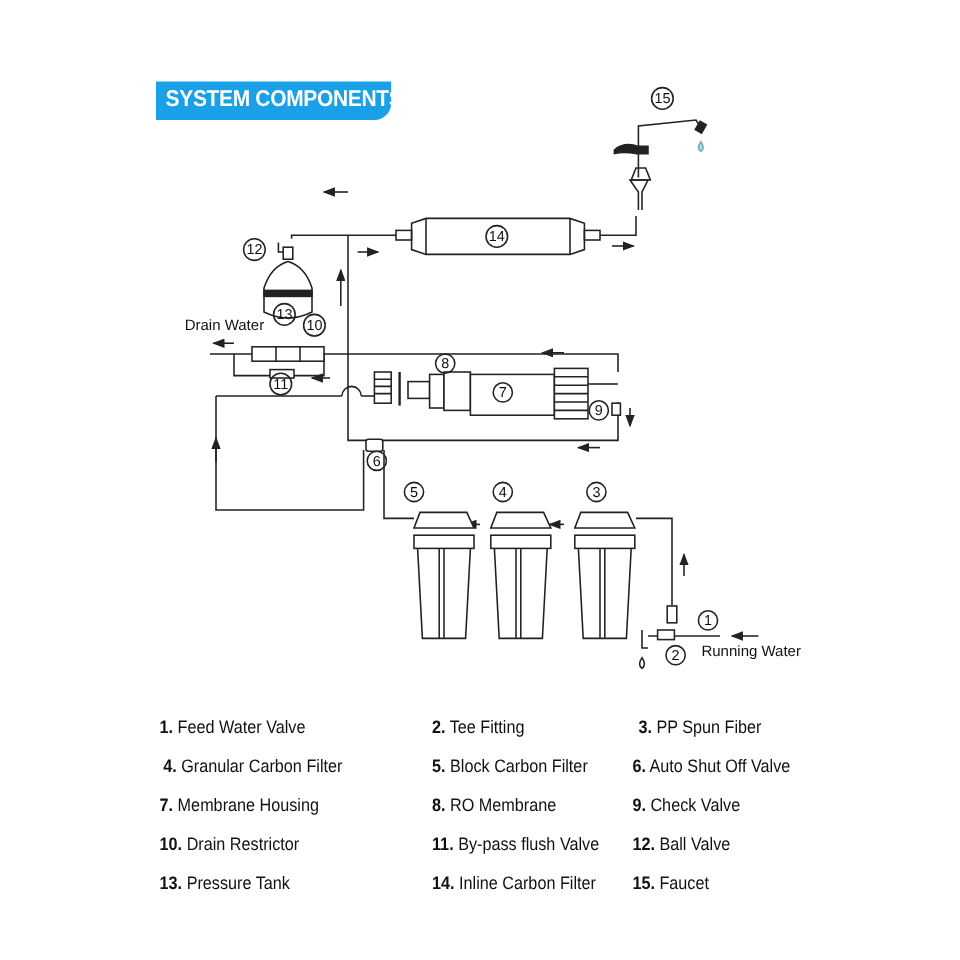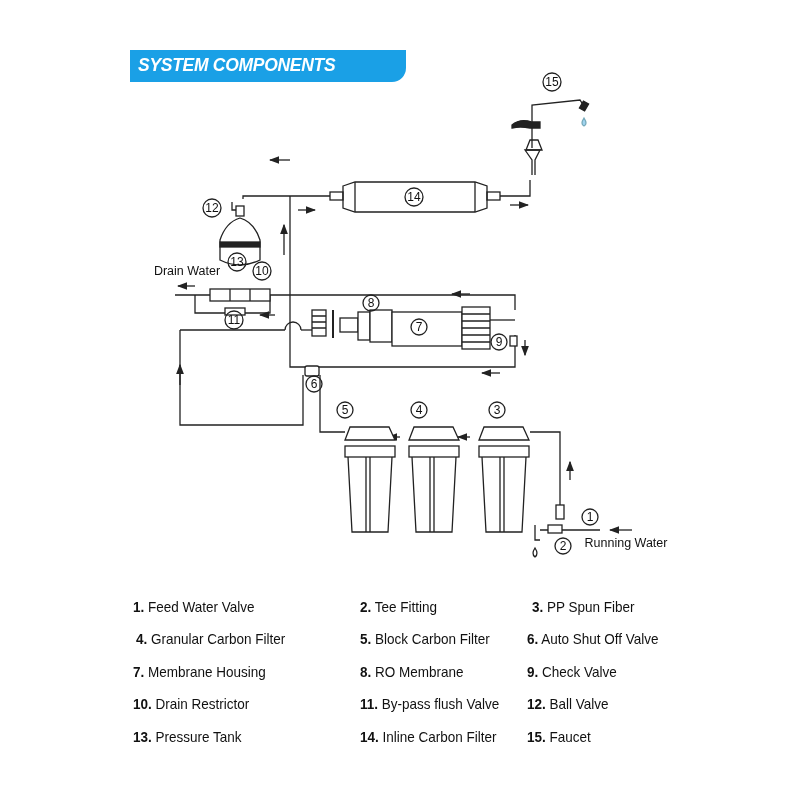--- a/index.html
+++ b/index.html
@@ -1,17 +1,17 @@
 <!DOCTYPE html>
 <html><head>
 <meta charset="utf-8">
 <style>
   html,body{margin:0;padding:0;background:#fff;}
   body{width:800px;height:800px;position:relative;overflow:hidden;font-family:"Liberation Sans",sans-serif;}
-  .header{position:absolute;left:130px;top:50px;width:276px;height:32px;background:#1aa0e6;border-bottom-right-radius:14px;font-style:italic;}
+  .header{position:absolute;left:130px;top:68px;width:196px;height:32px;background:#1aa0e6;border-bottom-right-radius:14px;}
   .header span{position:absolute;left:8px;top:4px;color:#fff;font-weight:bold;font-size:19px;letter-spacing:-0.3px;transform:scaleX(0.92);transform-origin:left;white-space:nowrap;}
   svg.diagram{position:absolute;left:0;top:0;}
   .legend{position:absolute;left:0;top:0;width:800px;height:800px;pointer-events:none;text-align:center;}
   .li{position:absolute;font-size:15px;color:#111;white-space:nowrap;transform:scaleX(0.9);transform-origin:left;}
   .li b{font-weight:bold;}
   .lbl{font-size:12.5px;fill:#111;font-family:"Liberation Sans",sans-serif;}
   .num{font-size:12px;fill:#111;font-family:"Liberation Sans",sans-serif;}
 </style>
 </head>
 <body>

